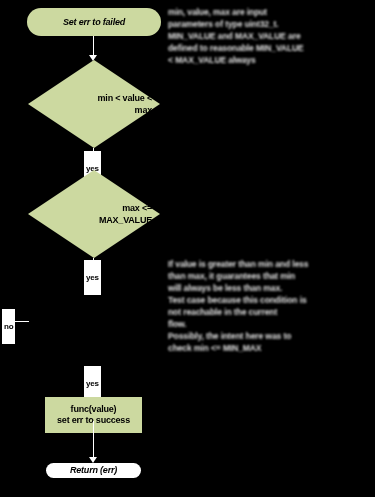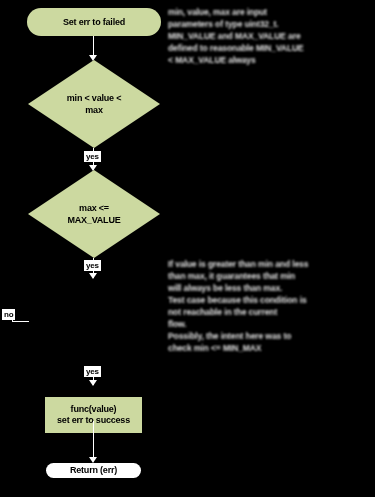--- a/index.html
+++ b/index.html
@@ -41,21 +41,21 @@
   }
 
   
   .edge-label {
     position: absolute;
     background: #ffffff;
     color: #000000;
     font-size: 8px;
     font-weight: bold;
     line-height: 9px;
-    padding: 1px 2px;
+    padding: 13px 2px;
     letter-spacing: -0.2px;
     white-space: nowrap;
   }
 
   
   .node {
     position: absolute;
     box-sizing: border-box;
     display: flex;
     align-items: center;
@@ -63,20 +63,21 @@
     text-align: center;
     color: #000000;
     font-weight: bold;
     font-size: 9px;
     line-height: 11px;
     letter-spacing: -0.2px;
   }
 
   .terminator {
     border-radius: 40px;
+    font-style: italic;
   }
   .terminator-green { background: #ccd9a0; }
   .terminator-white { background: #ffffff; }
 
   .process {
     background: #ccd9a0;
     border-radius: 0;
   }
 
   .diamond-wrap {
@@ -88,21 +89,21 @@
     width: 100%; height: 100%;
     clip-path: polygon(50% 0%, 100% 50%, 50% 100%, 0% 50%);
   }
   .diamond-green { background: #ccd9a0; }
   .diamond-pink  { background: #e8bfbf; }
   .diamond-text {
     position: absolute;
     left: 0; right: 0;
     top: 50%;
     transform: translateY(-50%);
-    text-align: center;
+    text-align: right;
     color: #000000;
     font-weight: bold;
     font-size: 9px;
     line-height: 12px;
     letter-spacing: -0.2px;
     padding: 0 8px;
     box-sizing: border-box;
   }
 
   

